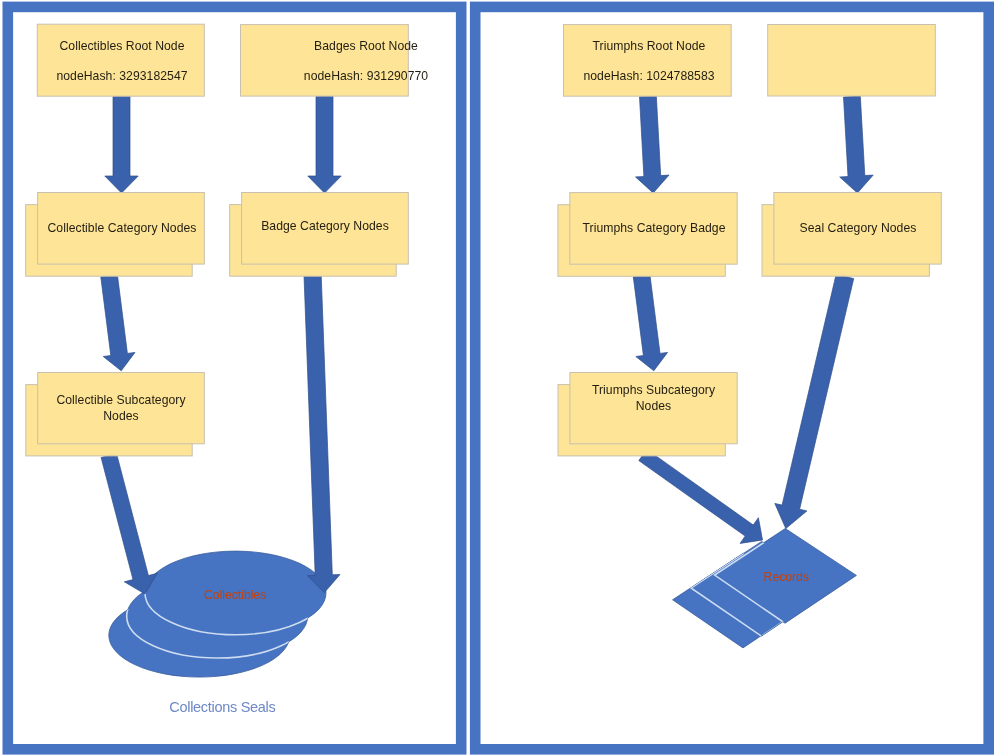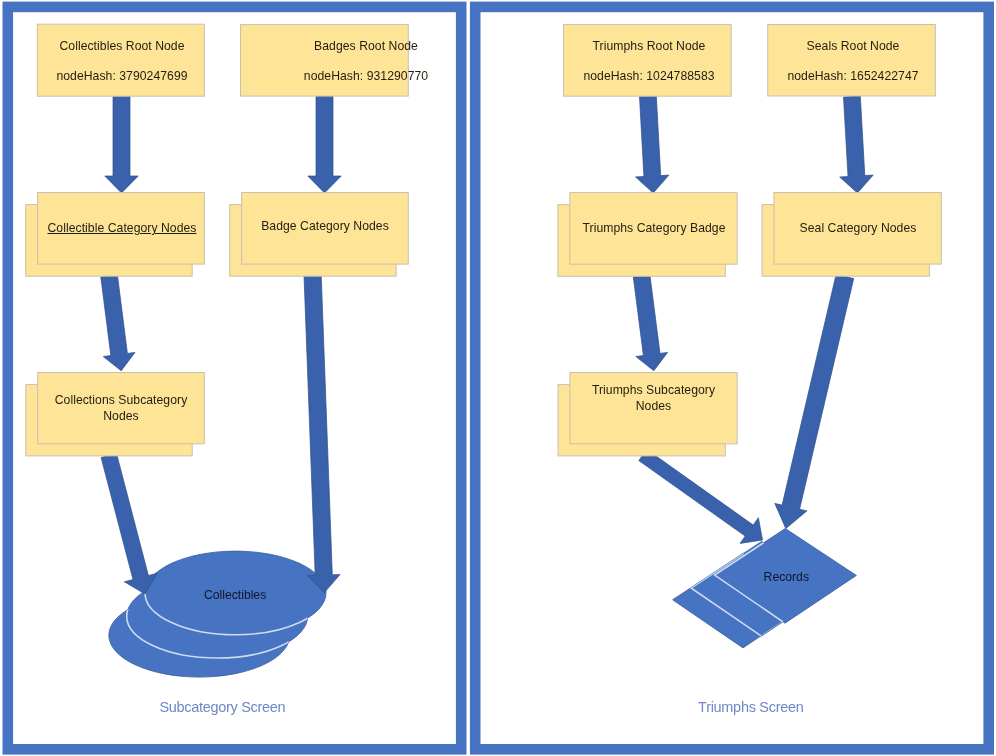--- a/index.html
+++ b/index.html
@@ -4,21 +4,21 @@
 <style>
   html,body{margin:0;padding:0;background:#fff;}
   body{width:996px;height:756px;font-family:"Liberation Sans",sans-serif;overflow:hidden;}
   #stage{position:relative;width:996px;height:756px;background:#fff;padding-left:40px;}
   svg#art{position:absolute;left:0;top:0;width:996px;height:756px;display:block;}
   .nodelabel{position:absolute;color:#221d10;font-size:12.2px;text-align:center;
              line-height:1.18;letter-spacing:0.05px;}
   .nodelabel .l2{display:block;margin-top:15px;}
   .screenlabel{position:absolute;color:#6C88C6;font-size:14.5px;text-align:center;
                white-space:nowrap;letter-spacing:-0.3px;}
-  .shapelabel{position:absolute;color:#0f172a;font-size:12.2px;text-align:center;white-space:nowrap;}
+  .shapelabel{position:absolute;color:#c2410c;font-size:12.2px;text-align:center;white-space:nowrap;}
 </style>
 </head>
 <body>
 
 <div id="stage">
 
 <svg id="art" viewBox="0 0 996 756">
 
   <g>
     <rect x="7.8" y="6.9" width="453.4" height="742.4" fill="none" stroke="#4673C2" stroke-width="10.6"></rect>
@@ -94,50 +94,46 @@
     <rect x="773.9" y="192.5" width="167.4" height="71.6" fill="#FDE497" stroke="#C9C0B0" stroke-width="1"></rect>
 
     <rect x="558.0" y="384.6" width="167.3" height="71.3" fill="#FDE497" stroke="#C9C0B0" stroke-width="1"></rect>
     <rect x="569.9" y="372.5" width="167.3" height="71.3" fill="#FDE497" stroke="#C9C0B0" stroke-width="1"></rect>
   </g>
 
 </svg>
 
 <div class="nodelabel" style="left:37px;top:39.2px;width:170px;">
   <span>Collectibles Root Node</span>
-  <span class="l2">nodeHash: 3790247699</span>
+  <span class="l2">nodeHash: 3293182547</span>
 </div>
 
 <div class="nodelabel" style="left:241px;top:39.2px;width:170px;margin-left:40px;">
   <span>Badges Root Node</span>
   <span class="l2">nodeHash: 931290770</span>
 </div>
 
-<div class="nodelabel" style="left:37px;top:221.2px;width:170px;text-decoration:underline;">
+<div class="nodelabel" style="left:37px;top:221.2px;width:170px;">
   <span>Collectible Category Nodes</span>
 </div>
 
 <div class="nodelabel" style="left:240px;top:219px;width:170px;">
   <span>Badge Category Nodes</span>
 </div>
 
 <div class="nodelabel" style="left:37.5px;top:393.4px;width:167px;line-height:15.7px;">
-  <span>Collections Subcategory</span><br>
+  <span>Collectible Subcategory</span><br>
   <span>Nodes</span>
 </div>
 
 <div class="nodelabel" style="left:563px;top:39.2px;width:172px;">
   <span>Triumphs Root Node</span>
   <span class="l2">nodeHash: 1024788583</span>
 </div>
 
-<div class="nodelabel" style="left:767px;top:39.2px;width:172px;">
-  <span>Seals Root Node</span>
-  <span class="l2">nodeHash: 1652422747</span>
-</div>
 
 <div class="nodelabel" style="left:569px;top:221.2px;width:170px;">
   <span>Triumphs Category Badge</span>
 </div>
 
 <div class="nodelabel" style="left:773px;top:221.2px;width:170px;">
   <span>Seal Category Nodes</span>
 </div>
 
 <div class="nodelabel" style="left:570px;top:383px;width:167px;line-height:15.7px;">
@@ -147,20 +143,17 @@
 
 <div class="shapelabel" style="left:155.1px;top:587.8px;width:160px;">
   <span>Collectibles</span>
 </div>
 
 <div class="shapelabel" style="left:706.3px;top:570.1px;width:160px;">
   <span>Records</span>
 </div>
 
 <div class="screenlabel" style="left:122.4px;top:698.5px;width:200px;">
-  <span>Subcategory Screen</span>
+  <span>Collections Seals</span>
 </div>
 
-<div class="screenlabel" style="left:650.8px;top:698.5px;width:200px;">
-  <span>Triumphs Screen</span>
-</div>
 
 </div>
 
 </body></html>

